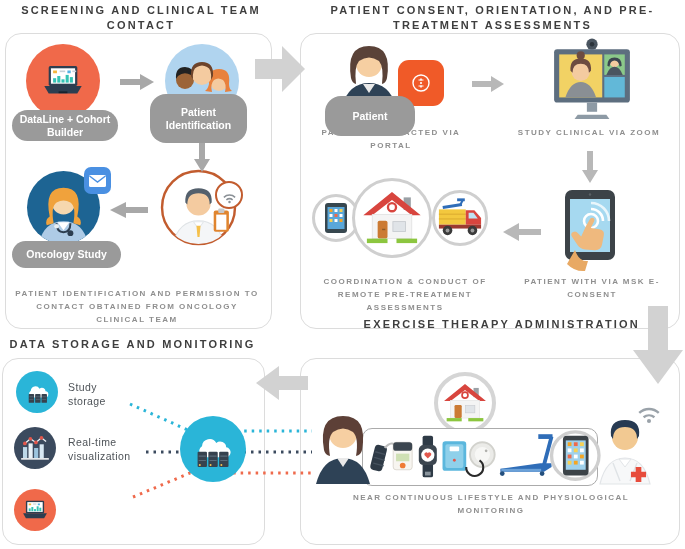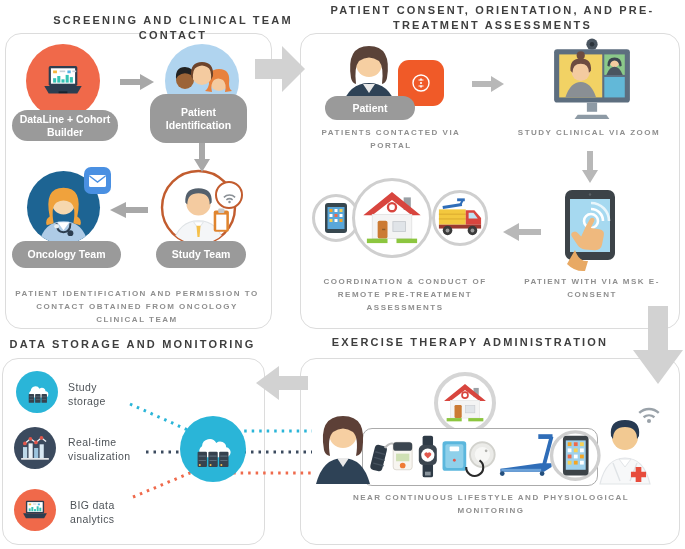--- a/index.html
+++ b/index.html
@@ -26,24 +26,24 @@
   <div class="panel" style="left:300px;top:33px;width:380px;height:296px;"></div>
   <div class="panel" style="left:2px;top:358px;width:263px;height:187px;"></div>
   <div class="panel" style="left:300px;top:358px;width:380px;height:187px;"></div>
 
   <svg class="abs" style="left:0;top:0;z-index:3;" width="685" height="549">
     <polyline points="130,404 190,431 312,431" fill="none" stroke="#2ab5d8" stroke-width="3" stroke-dasharray="2.5 5"></polyline>
     <polyline points="146,452 312,452" fill="none" stroke="#3b4a5e" stroke-width="3" stroke-dasharray="2.5 5"></polyline>
     <polyline points="133,497 190,473 312,473" fill="none" stroke="#ef6a4c" stroke-width="3" stroke-dasharray="2.5 5"></polyline>
   </svg>
 
-  <div class="sec-title" style="left:0;top:13px;width:282px;margin-left:32px;">SCREENING AND CLINICAL TEAM CONTACT</div>
+  <div class="sec-title" style="left:0;top:3px;width:282px;">SCREENING AND CLINICAL TEAM CONTACT</div>
   <div class="sec-title" style="left:2px;top:337px;width:261px;">DATA STORAGE AND MONITORING</div>
   <div class="sec-title" style="left:300px;top:3px;width:385px;">PATIENT CONSENT, ORIENTATION, AND PRE-TREATMENT ASSESSMENTS</div>
-  <div class="sec-title" style="left:300px;top:335px;width:340px;">EXERCISE THERAPY ADMINISTRATION</div>
+  <div class="sec-title" style="left:300px;top:317px;width:340px;text-align:right;">EXERCISE THERAPY ADMINISTRATION</div>
 
   <svg class="big-arrow" style="left:255px;top:46px;" width="50" height="46">
     <polygon points="0,13 27,13 27,0 50,23 27,46 27,33 0,33" fill="#d2d2d2"></polygon>
   </svg>
   <svg class="big-arrow" style="left:633px;top:306px;" width="50" height="78">
     <polygon points="15,0 15,44 0,44 25,78 50,44 35,44 35,0" fill="#d2d2d2"></polygon>
   </svg>
   <svg class="big-arrow" style="left:256px;top:366px;" width="52" height="34">
     <polygon points="52,10 23,10 23,0 0,17 23,34 23,24 52,24" fill="#d2d2d2"></polygon>
   </svg>
@@ -122,21 +122,21 @@
         </g>
       </svg>
     </span>
   </div>
   <div class="abs" style="left:84px;top:167px;width:27px;height:27px;background:#4a90e2;border-radius:7px;display:flex;align-items:center;justify-content:center;z-index:6;">
     <svg width="17" height="12" viewBox="0 0 17 12">
       <rect x="0" y="0" width="17" height="12" rx="1.5" fill="#ffffff"></rect>
       <path d="M0.5 1 L8.5 7 L16.5 1" stroke="#4a90e2" stroke-width="1.4" fill="none"></path>
     </svg>
   </div>
-  <div class="pill" style="left:12px;top:241px;width:109px;height:27px;">Oncology Team</div>
+  <div class="pill" style="left:12px;top:241px;width:109px;height:27px;">Oncology Study</div>
 
   <svg class="sm-arrow" style="left:110px;top:202px;" width="38" height="16">
     <polygon points="38,5 16,5 16,0 0,8 16,16 16,11 38,11" fill="#a8a8a8"></polygon>
   </svg>
 
   <div class="circ" style="left:160px;top:169px;width:77px;height:77px;">
     <span>
       <svg width="77" height="77" viewBox="0 0 76 76">
         <circle cx="38" cy="38" r="36" fill="#ffffff" stroke="#c25c2e" stroke-width="2.4"></circle>
         <defs>
@@ -159,41 +159,40 @@
       </svg>
     </span>
   </div>
   <div class="abs" style="left:215px;top:181px;width:24px;height:24px;background:#fff;border:2px solid #c25c2e;border-radius:50%;display:flex;align-items:flex-end;justify-content:center;z-index:6;">
     <svg width="15" height="12" viewBox="0 0 24 18" style="margin-bottom:3px;">
       <path d="M3 8 a13 13 0 0 1 18 0" stroke="#8a9096" stroke-width="2.4" fill="none"></path>
       <path d="M7 12 a8 8 0 0 1 10 0" stroke="#8a9096" stroke-width="2.4" fill="none"></path>
       <circle cx="12" cy="15.5" r="2" fill="#8a9096"></circle>
     </svg>
   </div>
-  <div class="pill" style="left:156px;top:241px;width:90px;height:27px;">Study Team</div>
 
   <div class="caption" style="left:11px;top:288px;width:252px;">PATIENT IDENTIFICATION AND PERMISSION TO CONTACT OBTAINED FROM ONCOLOGY CLINICAL TEAM</div>
 
   <div class="icon-wrap" style="left:338px;top:38px;">
     <svg width="62" height="68" viewBox="0 0 62 68">
       <path d="M4 68 q7 -23 27 -23 q20 0 27 23 z" fill="#2e4256"></path>
       <path d="M25 46 l6 9 6 -9 z" fill="#e9e9e9"></path>
       <circle cx="31" cy="26" r="13" fill="#f6cfa2"></circle>
       <path d="M13 40 q-5 -32 18 -32 q23 0 18 32 q-1 5 -5 6 q2 -17 -3 -23 q-10 -7 -20 0 q-5 6 -3 23 q-4 -1 -5 -6 z" fill="#5a4238"></path>
     </svg>
   </div>
 
   <div class="abs" style="left:398px;top:60px;width:46px;height:46px;background:#f05a28;border-radius:11px;display:flex;align-items:center;justify-content:center;z-index:6;">
     <svg width="20" height="20" viewBox="0 0 20 20">
       <circle cx="10" cy="10" r="8" fill="none" stroke="#ffffff" stroke-width="1.4"></circle>
       <path d="M10 5.5 v2 M10 9 v2 M10 12.5 v2" stroke="#ffffff" stroke-width="1.6"></path>
       <path d="M7.5 7 h5 M7.5 13 h5" stroke="#ffffff" stroke-width="1"></path>
     </svg>
   </div>
-  <div class="pill" style="left:325px;top:96px;width:90px;height:24px;">Patient</div>
+  <div class="pill" style="left:325px;top:96px;width:90px;height:40px;">Patient</div>
   <div class="caption" style="left:312px;top:127px;width:158px;">PATIENTS CONTACTED VIA PORTAL</div>
 
   <svg class="sm-arrow" style="left:472px;top:76px;" width="32" height="16">
     <polygon points="0,5 19,5 19,0 32,8 19,16 19,11 0,11" fill="#b8b8b8"></polygon>
   </svg>
 
   <div class="icon-wrap" style="left:550px;top:38px;">
     <svg width="84" height="82" viewBox="0 0 82 80">
       <circle cx="41" cy="6" r="5.5" fill="#4a5560"></circle>
         <circle cx="41" cy="6" r="2.2" fill="#2b333b"></circle>
@@ -333,21 +332,20 @@
         <rect x="24" y="5" width="3" height="2.5" fill="#56b3e4"></rect>
         <rect x="11" y="12" width="2.8" height="4" fill="#35c4b5"></rect>
         <rect x="14.8" y="10" width="2.8" height="6" fill="#35c4b5"></rect>
         <rect x="18.6" y="13" width="2.8" height="3" fill="#35c4b5"></rect>
         <rect x="22.4" y="9" width="2.8" height="7" fill="#35c4b5"></rect>
         <rect x="26.2" y="11" width="2.8" height="5" fill="#35c4b5"></rect>
         <path d="M3 19 h34 l-4 7 H7 Z" fill="#2d3e50"></path>
       </svg>
     </span>
   </div>
-  <div class="side-label" style="left:70px;top:499px;width:70px;">BIG data analytics</div>
 
   <div class="circ" style="left:180px;top:416px;width:66px;height:66px;background:#2ab5d8;">
     <span>
       <svg width="44" height="39" viewBox="0 0 40 34">
         <path d="M10 14 a7 7 0 0 1 13 -3 a5.5 5.5 0 0 1 9 4 a4.5 4.5 0 0 1 -1 9 h-19 a5.5 5.5 0 0 1 -2 -10 z" fill="#ffffff"></path>
         <g fill="#37424e">
             <rect x="6" y="19" width="8.5" height="14" rx="1"></rect>
             <rect x="15.8" y="19" width="8.5" height="14" rx="1"></rect>
             <rect x="25.6" y="19" width="8.5" height="14" rx="1"></rect>
           </g>

